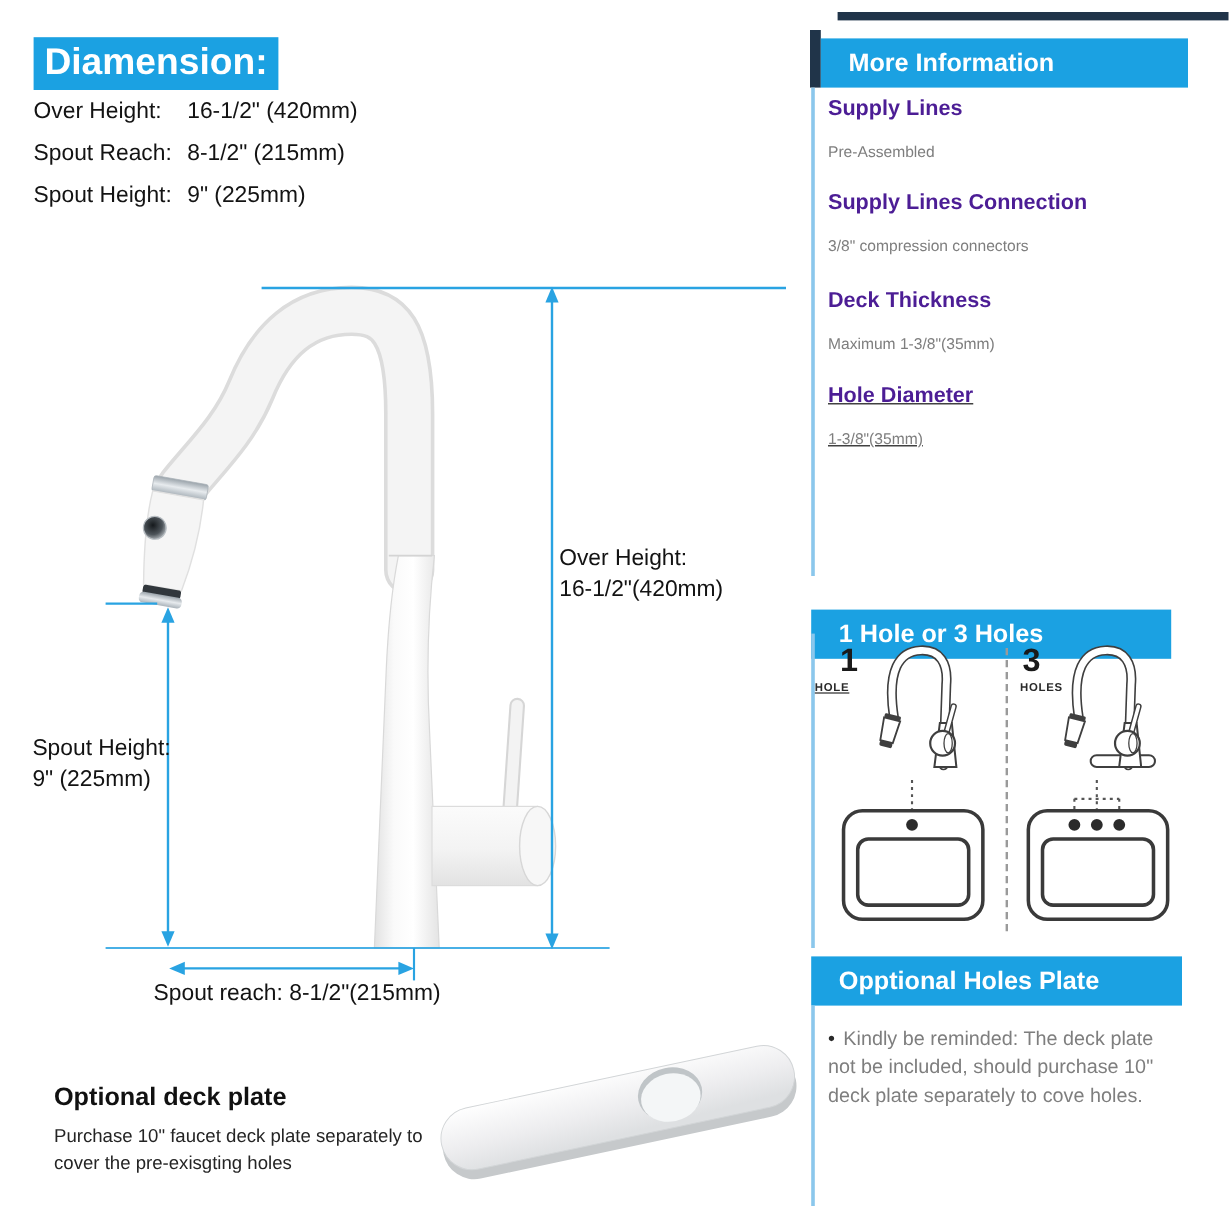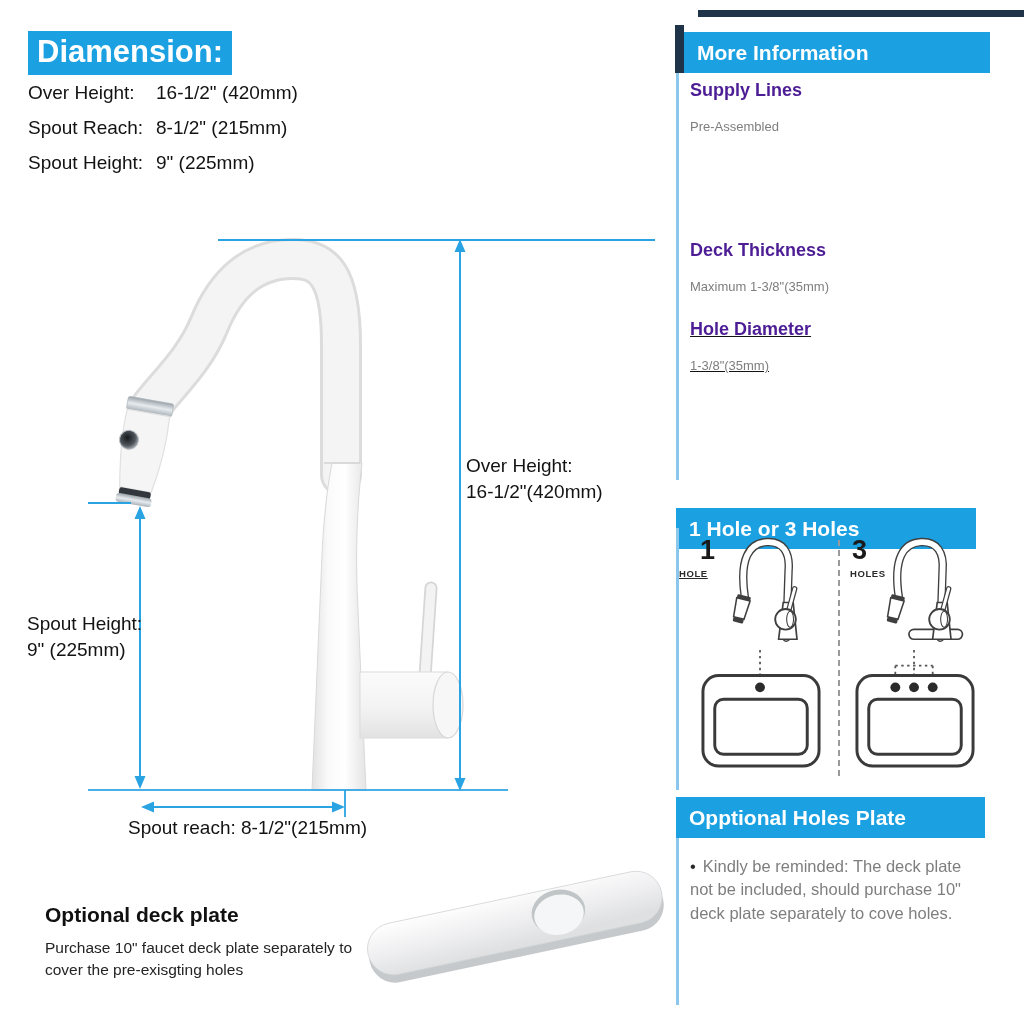--- a/index.html
+++ b/index.html
@@ -10,21 +10,21 @@
     --lightborder:#8bc7ec;
   }
   html,body{margin:0;padding:0;background:#fff;}
   #canvas{position:relative;width:1024px;height:1024px;background:#ffffff;
           font-family:"Liberation Sans",sans-serif;color:#131313;overflow:hidden;}
   .abs{position:absolute;}
   .dim-title{background:var(--blue);color:#fff;font-weight:bold;font-size:31px;padding:3px 9px 5px;display:inline-block;}
   .dim-row{font-size:19px;color:#131313;white-space:nowrap;}
   .dim-row .lbl{display:inline-block;min-width:128px;}
   .dlabel{font-size:19px;color:#131313;line-height:26px;white-space:nowrap;}
-  .hdr{background:var(--blue);color:#fff;font-weight:bold;font-size:21px;line-height:41px;padding-left:13px;box-sizing:border-box;}
+  .hdr{background:var(--blue);color:#fff;font-weight:bold;font-size:21px;line-height:41px;padding-left:23px;box-sizing:border-box;}
   .vborder{width:3px;background:var(--lightborder);}
   .navy{background:var(--navy);}
   .info-label{font-size:18px;font-weight:bold;color:#4c1d95;}
   .info-value{font-size:13px;color:var(--graytext);margin-top:18px;}
   .hole-num{font-size:27px;font-weight:bold;color:#1a1a1a;line-height:28px;}
   .hole-cap{font-size:9.5px;font-weight:bold;letter-spacing:.6px;color:#2a2a2a;margin-top:2px;}
   .dashed-div{border-left:2px dashed #9a9a9a;width:0;}
   .bullet-p{font-size:16.5px;color:var(--graytext);line-height:1.42;width:296px;}
   .bullet-p .dot{color:#2a2a2a;margin-right:7px;}
   .note-title{font-size:21px;font-weight:bold;color:#111;}
@@ -153,20 +153,24 @@
 
   <div class="abs navy" style="left:698px;top:10px;width:326px;height:7px;"></div>
   <div class="abs navy" style="left:675px;top:25px;width:9px;height:48px;"></div>
 
   <div class="abs hdr" style="left:684px;top:32px;width:306px;height:41px;">More Information</div>
   <div class="abs vborder" style="left:676px;top:73px;height:407px;"></div>
 
   <div class="abs" style="left:690px;top:80px;">
     <div class="info-label">Supply Lines</div>
     <div class="info-value">Pre-Assembled</div>
+  </div>
+  <div class="abs" style="left:690px;top:158px;">
+    <div class="info-label">Supply Lines Connection</div>
+    <div class="info-value">3/8" compression connectors</div>
   </div>
   <div class="abs" style="left:690px;top:240px;">
     <div class="info-label">Deck Thickness</div>
     <div class="info-value">Maximum 1-3/8"(35mm)</div>
   </div>
   <div class="abs" style="left:690px;top:319px;text-decoration:underline;">
     <div class="info-label">Hole Diameter</div>
     <div class="info-value">1-3/8"(35mm)</div>
   </div>
 

